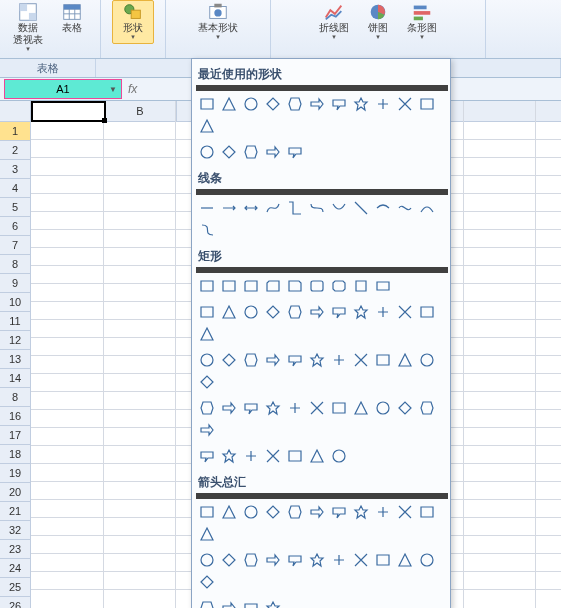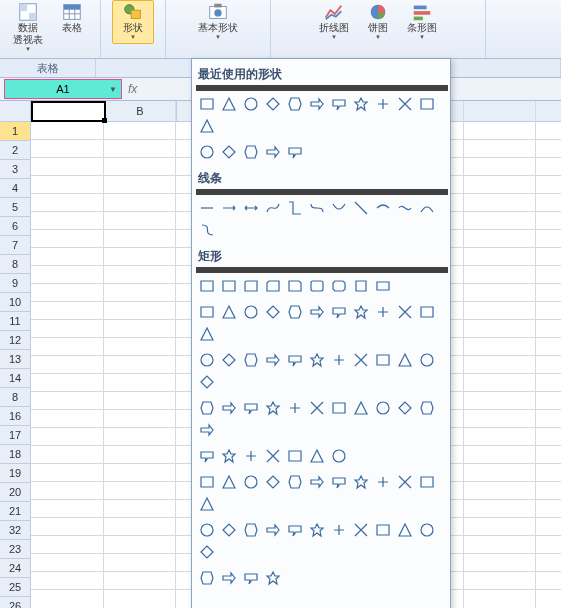--- a/index.html
+++ b/index.html
@@ -649,20 +649,21 @@
           <svg viewBox="0 0 16 16">
             <path d="M8 2 L14 14 H2 Z"></path>
           </svg>
         </div>
         <div class="sitem">
           <svg viewBox="0 0 16 16">
             <path d="M2 8 A6 6 0 1 0 14 8 A6 6 0 1 0 2 8"></path>
           </svg>
         </div>
       </div>
+      <div class="scat">箭头总汇</div>
       <div class="srow">
         <div class="sitem">
           <svg viewBox="0 0 16 16">
             <path d="M2 3 H14 V13 H2 Z"></path>
           </svg>
         </div>
         <div class="sitem">
           <svg viewBox="0 0 16 16">
             <path d="M8 2 L14 14 H2 Z"></path>
           </svg>

